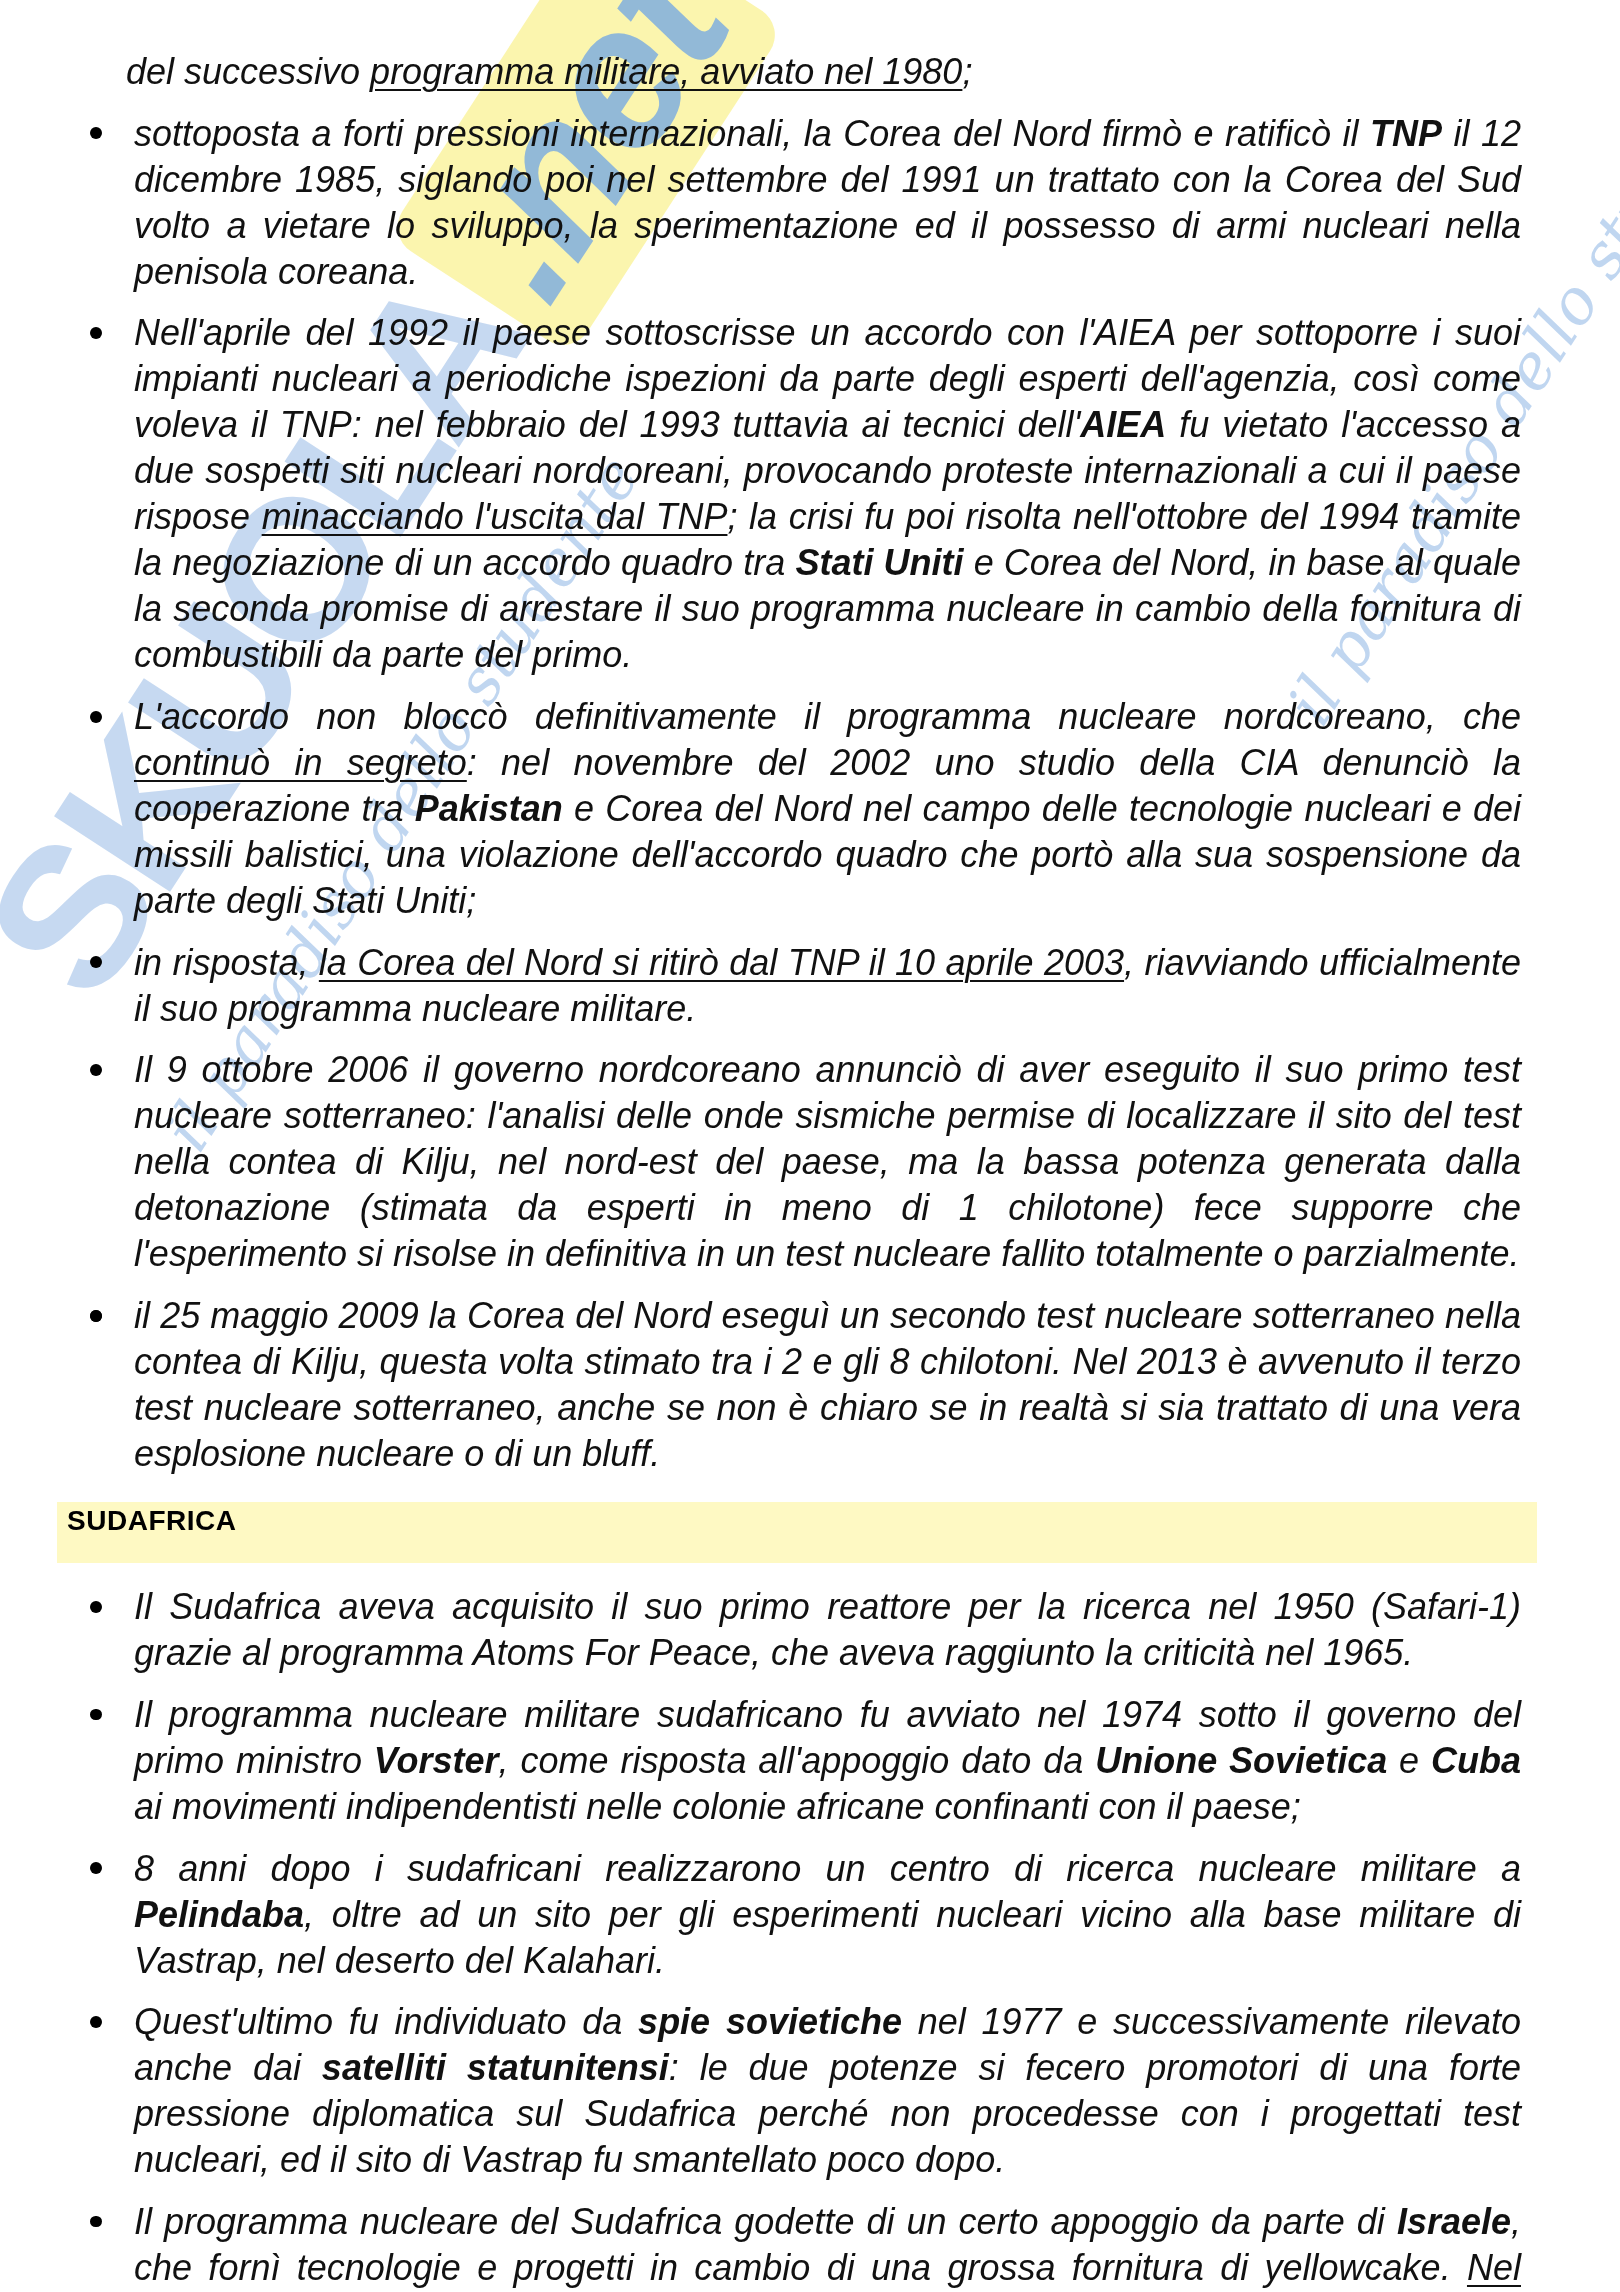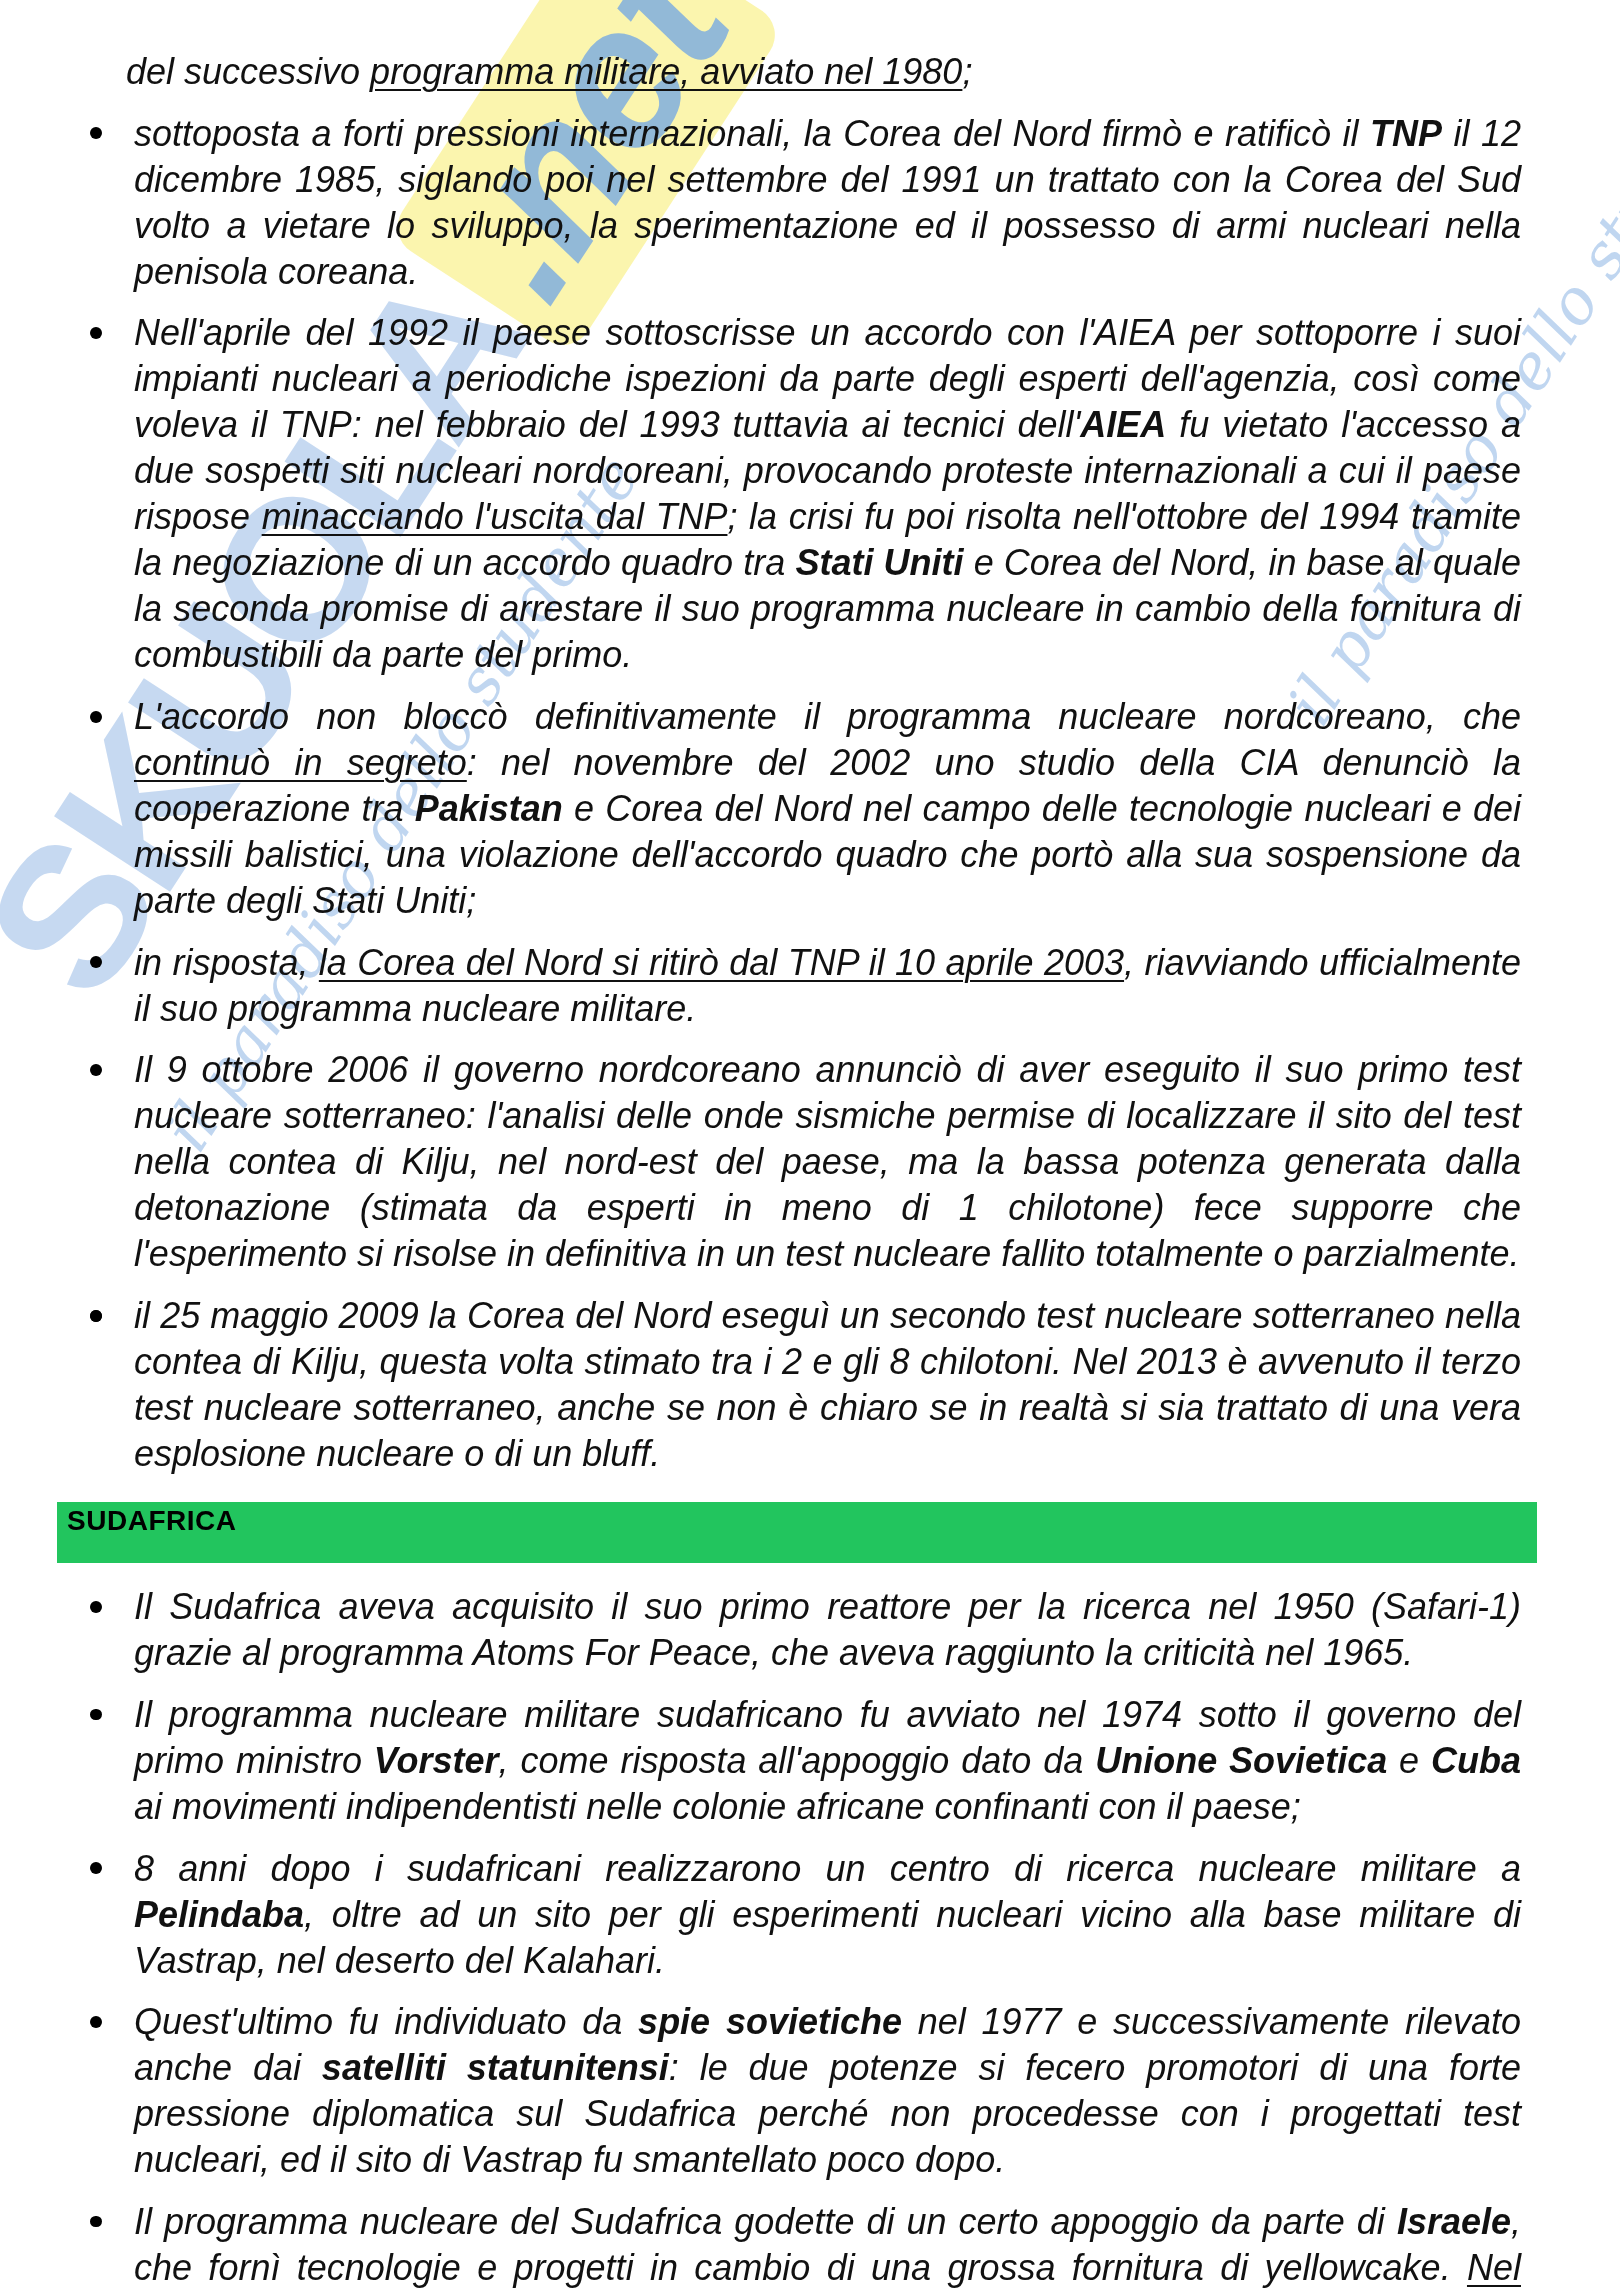--- a/index.html
+++ b/index.html
@@ -161,21 +161,21 @@
         <span class="bullet-marker"></span>
       </li>
 
       <li class="para">
         <span class="bullet-marker"></span>
         <span class="bullet-text"><span>il 25 maggio 2009 la Corea del Nord eseguì un secondo test nucleare sotterraneo nella contea di Kilju, questa volta stimato tra i 2 e gli 8 chilotoni. Nel 2013 è avvenuto il terzo test nucleare sotterraneo, anche se non è chiaro se in realtà si sia trattato di una vera esplosione nucleare o di un bluff.</span></span>
       </li>
 
     </ul>
 
-  <div class="section-banner" style="background: #22c55e;">
+  <div class="section-banner" style="background: #fef9c3;">
     <span class="section-title" style="color: rgb(0, 0, 0);">SUDAFRICA</span>
   </div>
 
   <ul class="bullets">
 
       <li class="para">
         <span class="bullet-marker"></span>
         <span class="bullet-text"><span>Il Sudafrica aveva acquisito il suo primo reattore per la ricerca nel 1950 (Safari-1) grazie al programma Atoms For Peace, che aveva raggiunto la criticità nel 1965.</span></span>
       </li>
 

